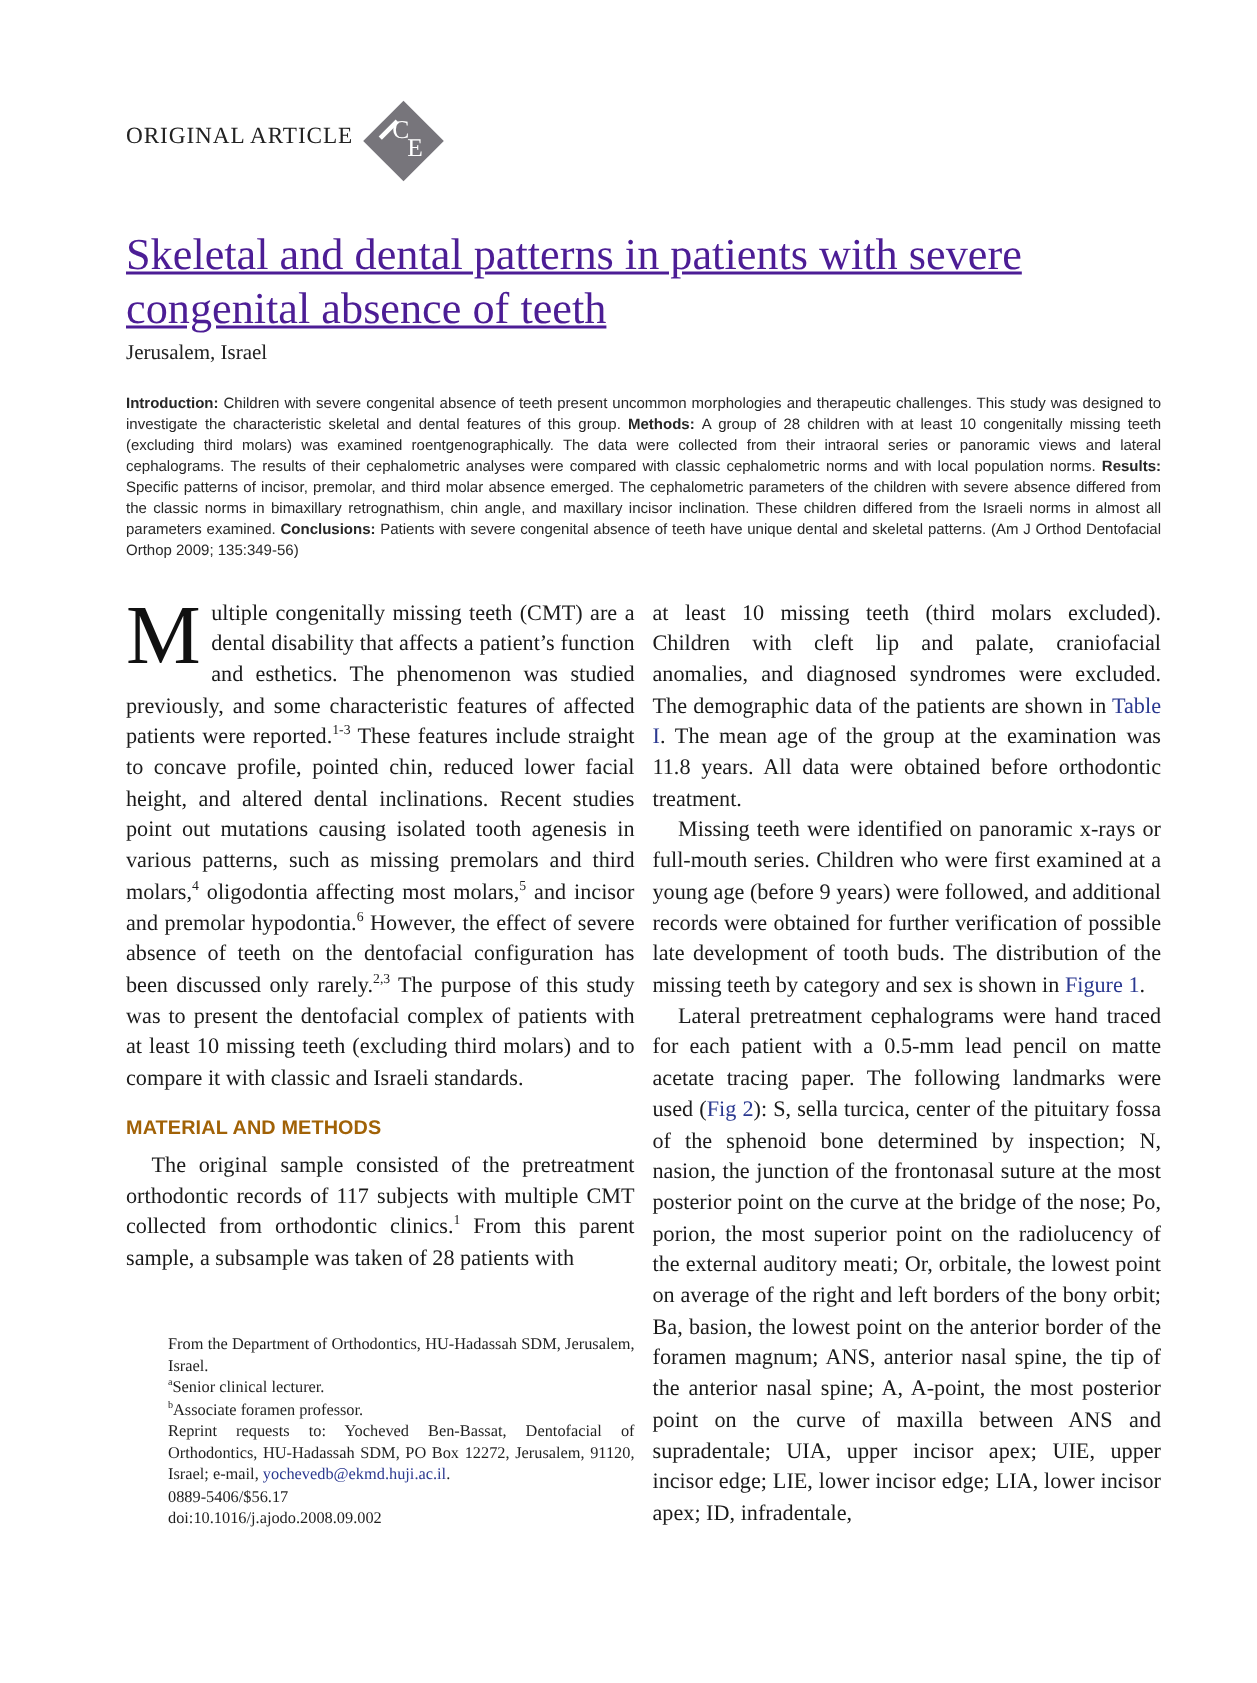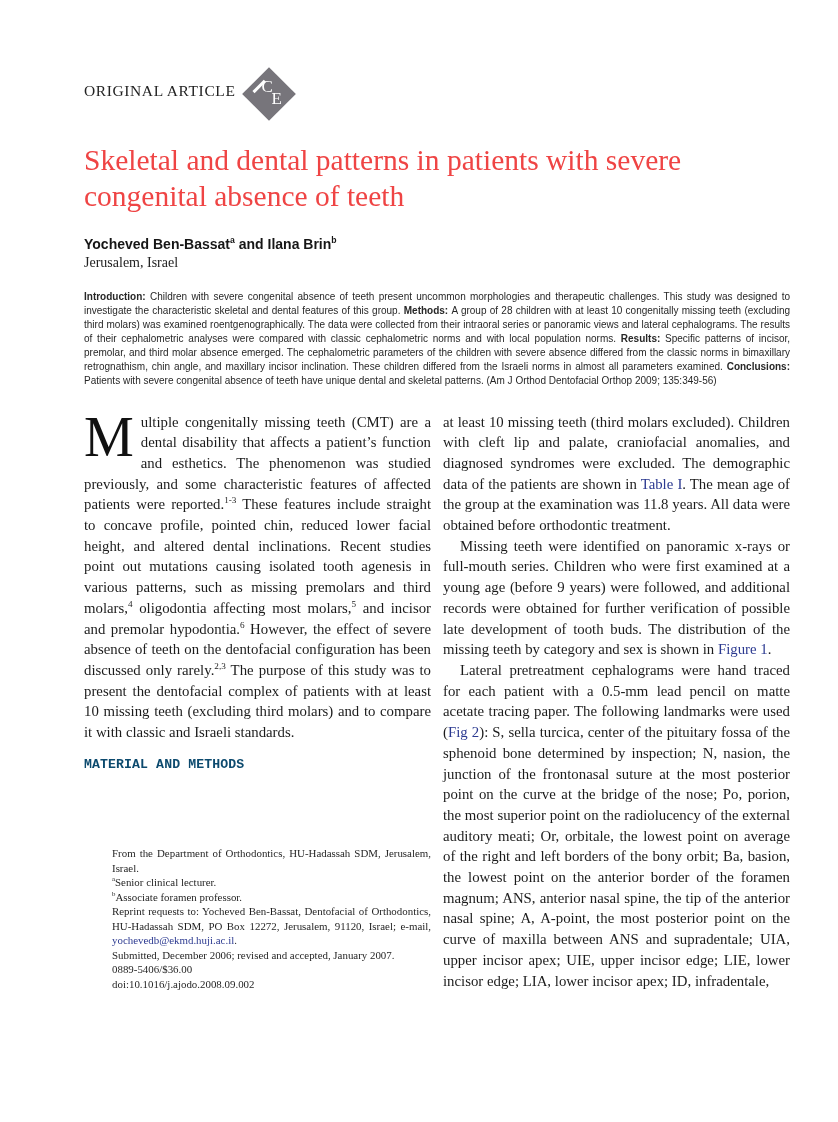--- a/index.html
+++ b/index.html
@@ -10,21 +10,21 @@
   *{margin:0;padding:0;box-sizing:border-box;}
   html,body{background:#ffffff;}
   body{
     width:838px;height:1122px;
     font-family:"Liberation Serif",serif;
     color:var(--ink);
     overflow:hidden;
   }
   .page{
     width:838px;height:1122px;
-    padding:64px 48px 0 84px;
+    padding:64px 64px 0 84px;
     position:relative;
   }
   
   .header-row{
     display:flex;align-items:center;gap:4px;height:60px;
   }
   .eyebrow{
     font-family:"Liberation Serif",serif;
     font-size:15.5px;letter-spacing:.6px;color:#222;
     padding-bottom:6px;
@@ -39,22 +39,22 @@
     background:#ffffff;transform:rotate(-45deg);
   }
   .ce-letter{
     position:absolute;color:#fff;
     font-family:"Liberation Serif",serif;font-size:17px;font-weight:400;
   }
   .ce-letter.c{left:22px;top:13px;}
   .ce-letter.e{left:32px;top:25px;}
   
   .title{
-    margin-top:18px;max-width:655px;
-    font-size:29.5px;line-height:1.23;font-weight:400;color:#ef4444;
+    margin-top:28px;max-width:655px;
+    font-size:29.5px;line-height:1.23;font-weight:400;color:#4c1d95;text-decoration:underline;
   }
   .authors{
     margin-top:21px;
     font-family:"Liberation Sans",sans-serif;
     font-size:14px;font-weight:bold;color:#161616;
   }
   .affiliation{
     margin-top:3px;font-size:14px;color:#222;
   }
   
@@ -76,22 +76,22 @@
   }
   p.body-text{margin:0;}
   .indent{text-indent:17px;}
   .dropcap{
     float:left;
     font-size:56px;line-height:44px;
     padding:3px 7px 0 0;
     font-weight:400;color:#111;
   }
   .section-heading{
-    font-family:Liberation Mono, monospace;
-    font-size:13.2px;font-weight:bold;color:#0c4a6e;
+    font-family:Liberation Sans, sans-serif;
+    font-size:13.2px;font-weight:bold;color:#a16207;
     margin:14px 0 8px 0;letter-spacing:.1px;
   }
   
   .rich-b{font-weight:bold;}
   .rich-sup{font-size:.62em;vertical-align:super;line-height:0;}
   .rich-link{color:var(--link);cursor:pointer;}
   
   .footnote{
     margin-top:auto;
     font-size:10.9px;line-height:1.33;color:#1f1f1f;
@@ -110,40 +110,39 @@
     <div class="ce-badge">
       <div class="ce-diamond"></div>
       <div class="ce-notch"></div>
       <div class="ce-letter c">C</div>
       <div class="ce-letter e">E</div>
     </div>
   </div>
 
   <h1 class="title">Skeletal and dental patterns in patients with severe congenital absence of teeth</h1>
 
-  <div class="authors"><span>Yocheved Ben-Bassat</span><span class="rich-sup">a</span><span> and Ilana Brin</span><span class="rich-sup">b</span></div>
   <div class="affiliation">Jerusalem, Israel</div>
 
   <div class="abstract"><span class="rich-b">Introduction: </span><span>Children with severe congenital absence of teeth present uncommon morphologies and therapeutic challenges. This study was designed to investigate the characteristic skeletal and dental features of this group. </span><span class="rich-b">Methods: </span><span>A group of 28 children with at least 10 congenitally missing teeth (excluding third molars) was examined roentgenographically. The data were collected from their intraoral series or panoramic views and lateral cephalograms. The results of their cephalometric analyses were compared with classic cephalometric norms and with local population norms. </span><span class="rich-b">Results: </span><span>Specific patterns of incisor, premolar, and third molar absence emerged. The cephalometric parameters of the children with severe absence differed from the classic norms in bimaxillary retrognathism, chin angle, and maxillary incisor inclination. These children differed from the Israeli norms in almost all parameters examined. </span><span class="rich-b">Conclusions: </span><span>Patients with severe congenital absence of teeth have unique dental and skeletal patterns. (Am J Orthod Dentofacial Orthop 2009; 135:349-56)</span></div>
 
   <div class="columns">
 
     <div class="col">
       <p class="body-text"><span class="dropcap">M</span><span><span>ultiple congenitally missing teeth (CMT) are a dental disability that affects a patient’s function and esthetics. The phenomenon was studied previously, and some characteristic features of affected patients were reported.</span><span class="rich-sup">1-3</span><span> These features include straight to concave profile, pointed chin, reduced lower facial height, and altered dental inclinations. Recent studies point out mutations causing isolated tooth agenesis in various patterns, such as missing premolars and third molars,</span><span class="rich-sup">4</span><span> oligodontia affecting most molars,</span><span class="rich-sup">5</span><span> and incisor and premolar hypodontia.</span><span class="rich-sup">6</span><span> However, the effect of severe absence of teeth on the dentofacial configuration has been discussed only rarely.</span><span class="rich-sup">2,3</span><span> The purpose of this study was to present the dentofacial complex of patients with at least 10 missing teeth (excluding third molars) and to compare it with classic and Israeli standards.</span></span></p>
 
       <h2 class="section-heading">MATERIAL AND METHODS</h2>
 
+      <p class="body-text indent"><span>The original sample consisted of the pretreatment orthodontic records of 117 subjects with multiple CMT collected from orthodontic clinics.</span><span class="rich-sup">1</span><span> From this parent sample, a subsample was taken of 28 patients with</span></p>
 
       <div class="footnote">
           <span class="fn-line"><span>From the Department of Orthodontics, HU-Hadassah SDM, Jerusalem, Israel.</span></span>
           <span class="fn-line"><span class="rich-sup">a</span><span>Senior clinical lecturer.</span></span>
           <span class="fn-line"><span class="rich-sup">b</span><span>Associate foramen professor.</span></span>
           <span class="fn-line"><span>Reprint requests to: Yocheved Ben-Bassat, Dentofacial of Orthodontics, HU-Hadassah SDM, PO Box 12272, Jerusalem, 91120, Israel; e-mail, </span><span class="rich-link">yochevedb@ekmd.huji.ac.il</span><span>.</span></span>
-          <span class="fn-line"><span>Submitted, December 2006; revised and accepted, January 2007.</span></span>
-          <span class="fn-line"><span>0889-5406/$36.00</span></span>
+          <span class="fn-line"><span>0889-5406/$56.17</span></span>
           <span class="fn-line"><span>doi:10.1016/j.ajodo.2008.09.002</span></span>
         </div>
     </div>
 
     <div class="col">
       <p class="body-text"><span>at least 10 missing teeth (third molars excluded). Children with cleft lip and palate, craniofacial anomalies, and diagnosed syndromes were excluded. The demographic data of the patients are shown in </span><span class="rich-link">Table I</span><span>. The mean age of the group at the examination was 11.8 years. All data were obtained before orthodontic treatment.</span></p>
       <p class="body-text indent"><span>Missing teeth were identified on panoramic x-rays or full-mouth series. Children who were first examined at a young age (before 9 years) were followed, and additional records were obtained for further verification of possible late development of tooth buds. The distribution of the missing teeth by category and sex is shown in </span><span class="rich-link">Figure 1</span><span>.</span></p>
       <p class="body-text indent"><span>Lateral pretreatment cephalograms were hand traced for each patient with a 0.5-mm lead pencil on matte acetate tracing paper. The following landmarks were used (</span><span class="rich-link">Fig 2</span><span>): S, sella turcica, center of the pituitary fossa of the sphenoid bone determined by inspection; N, nasion, the junction of the frontonasal suture at the most posterior point on the curve at the bridge of the nose; Po, porion, the most superior point on the radiolucency of the external auditory meati; Or, orbitale, the lowest point on average of the right and left borders of the bony orbit; Ba, basion, the lowest point on the anterior border of the foramen magnum; ANS, anterior nasal spine, the tip of the anterior nasal spine; A, A-point, the most posterior point on the curve of maxilla between ANS and supradentale; UIA, upper incisor apex; UIE, upper incisor edge; LIE, lower incisor edge; LIA, lower incisor apex; ID, infradentale,</span></p>
     </div>
 

